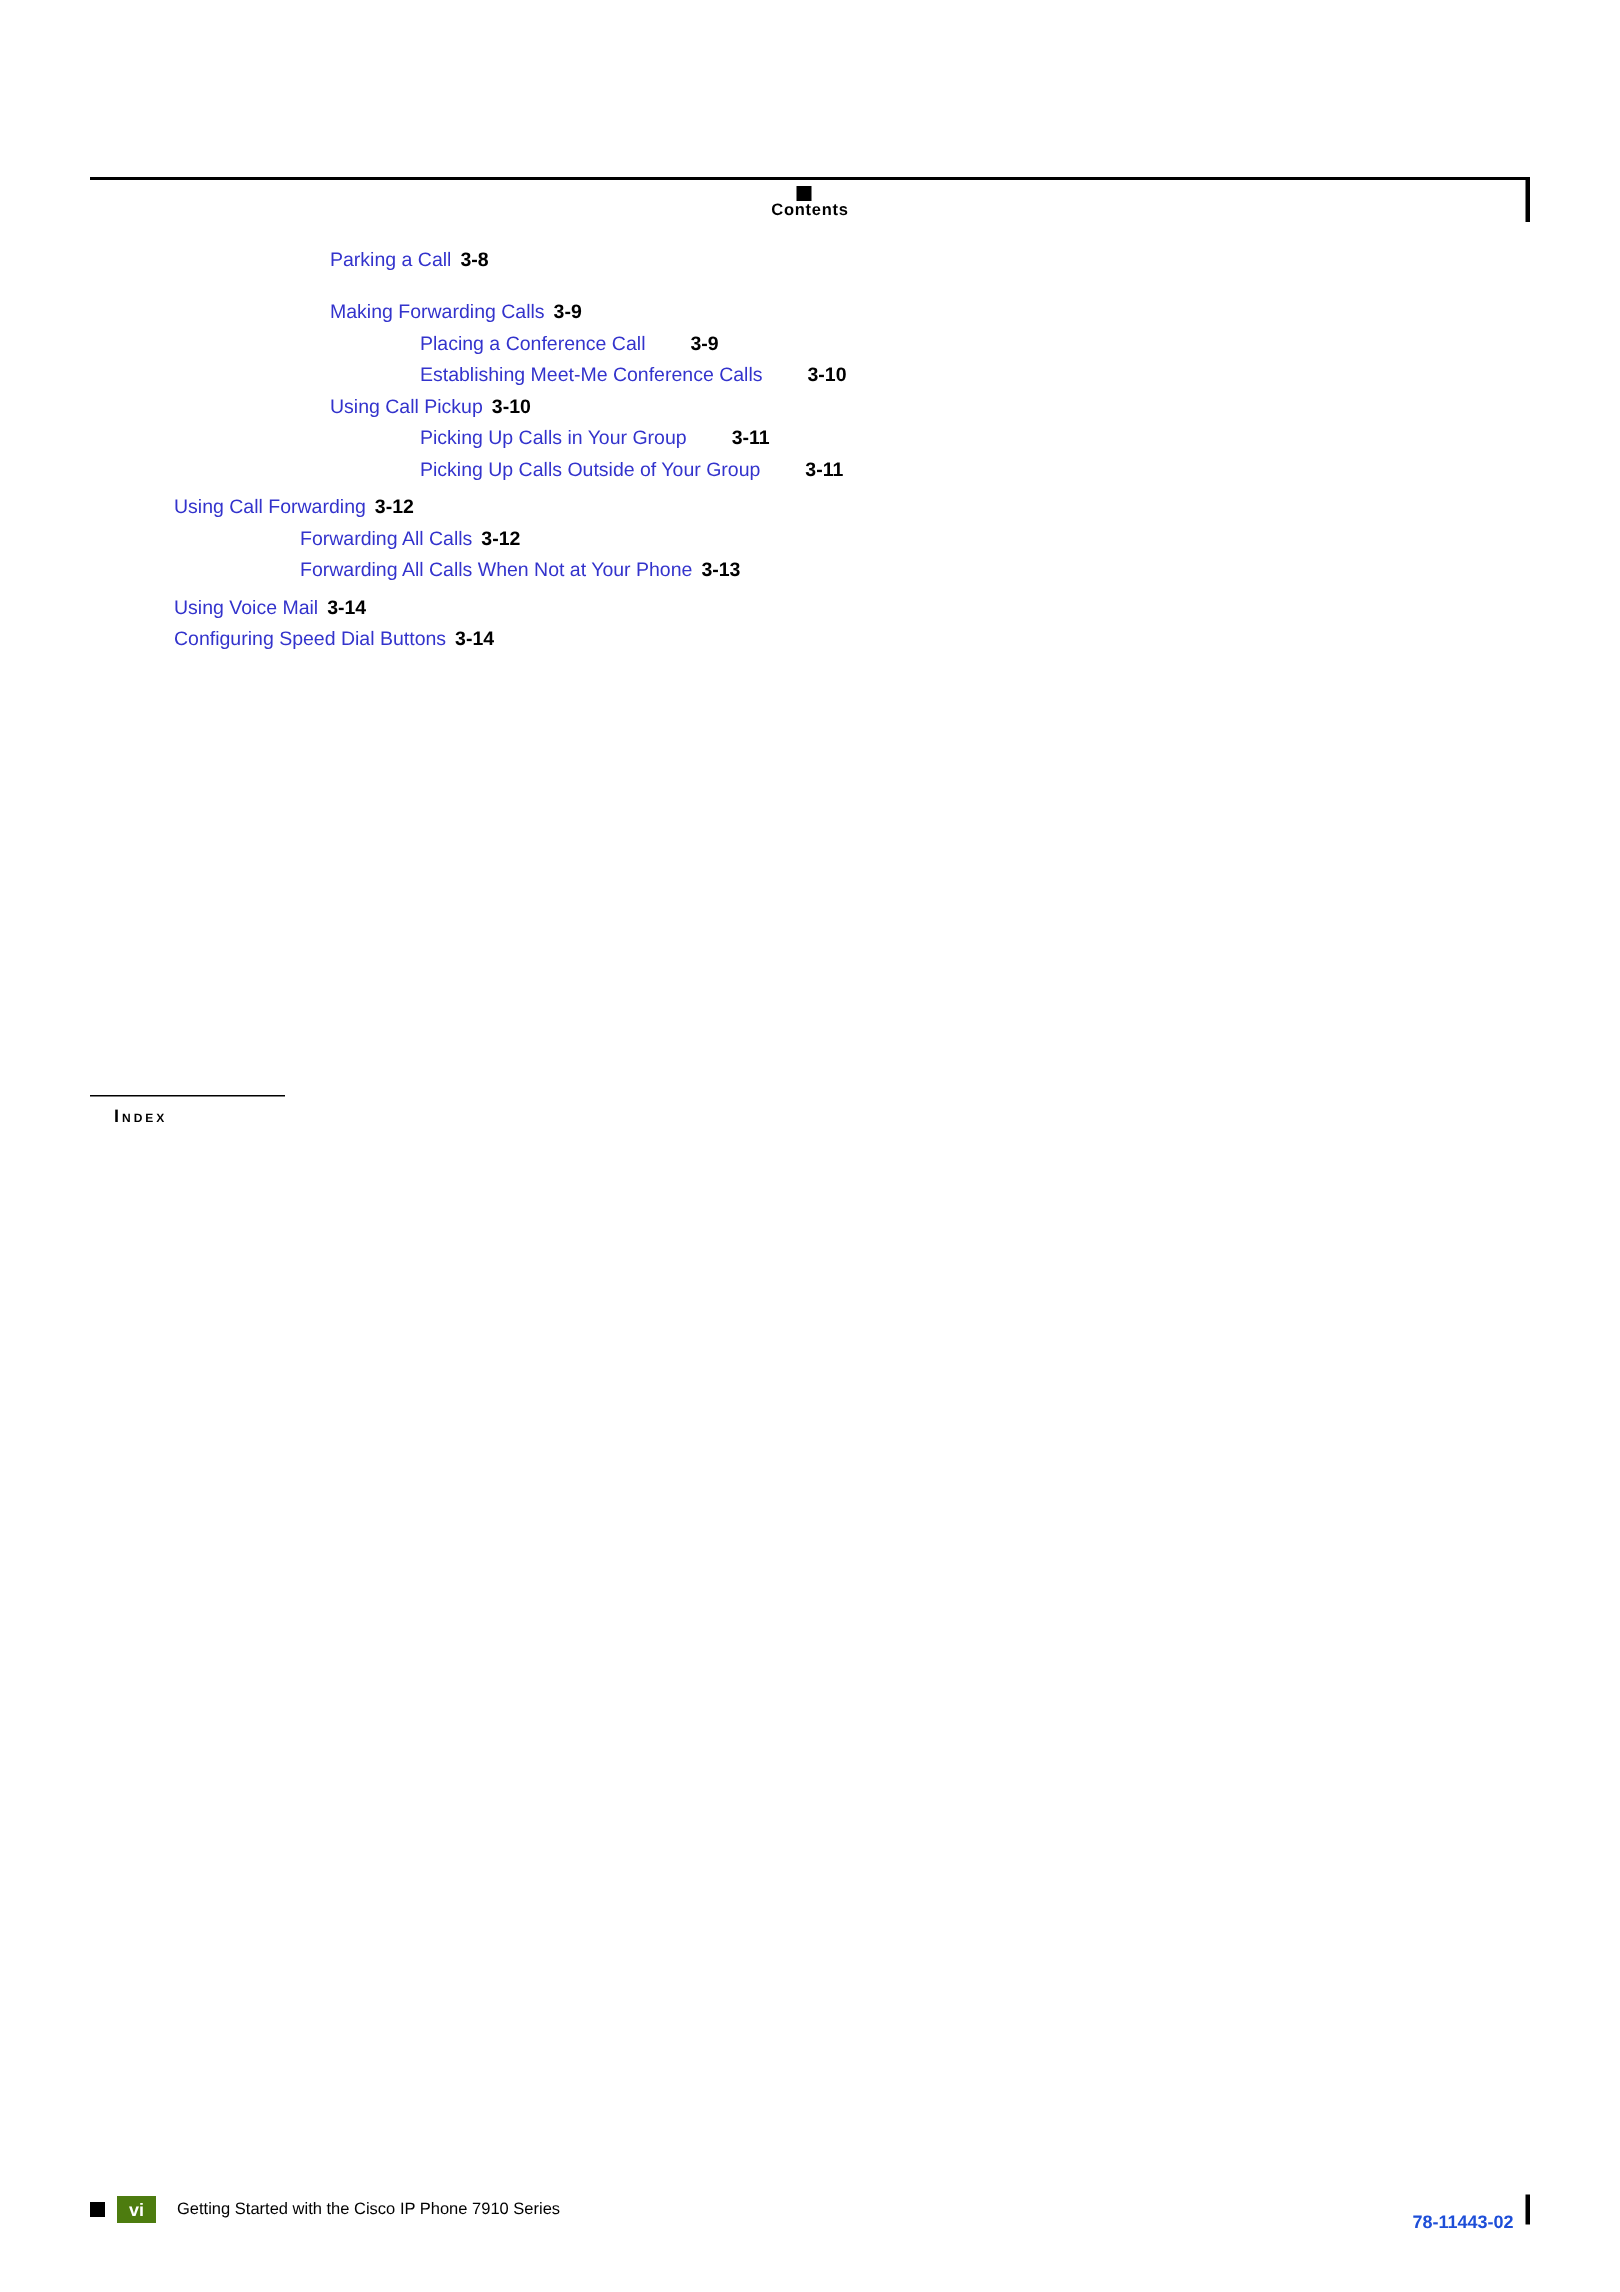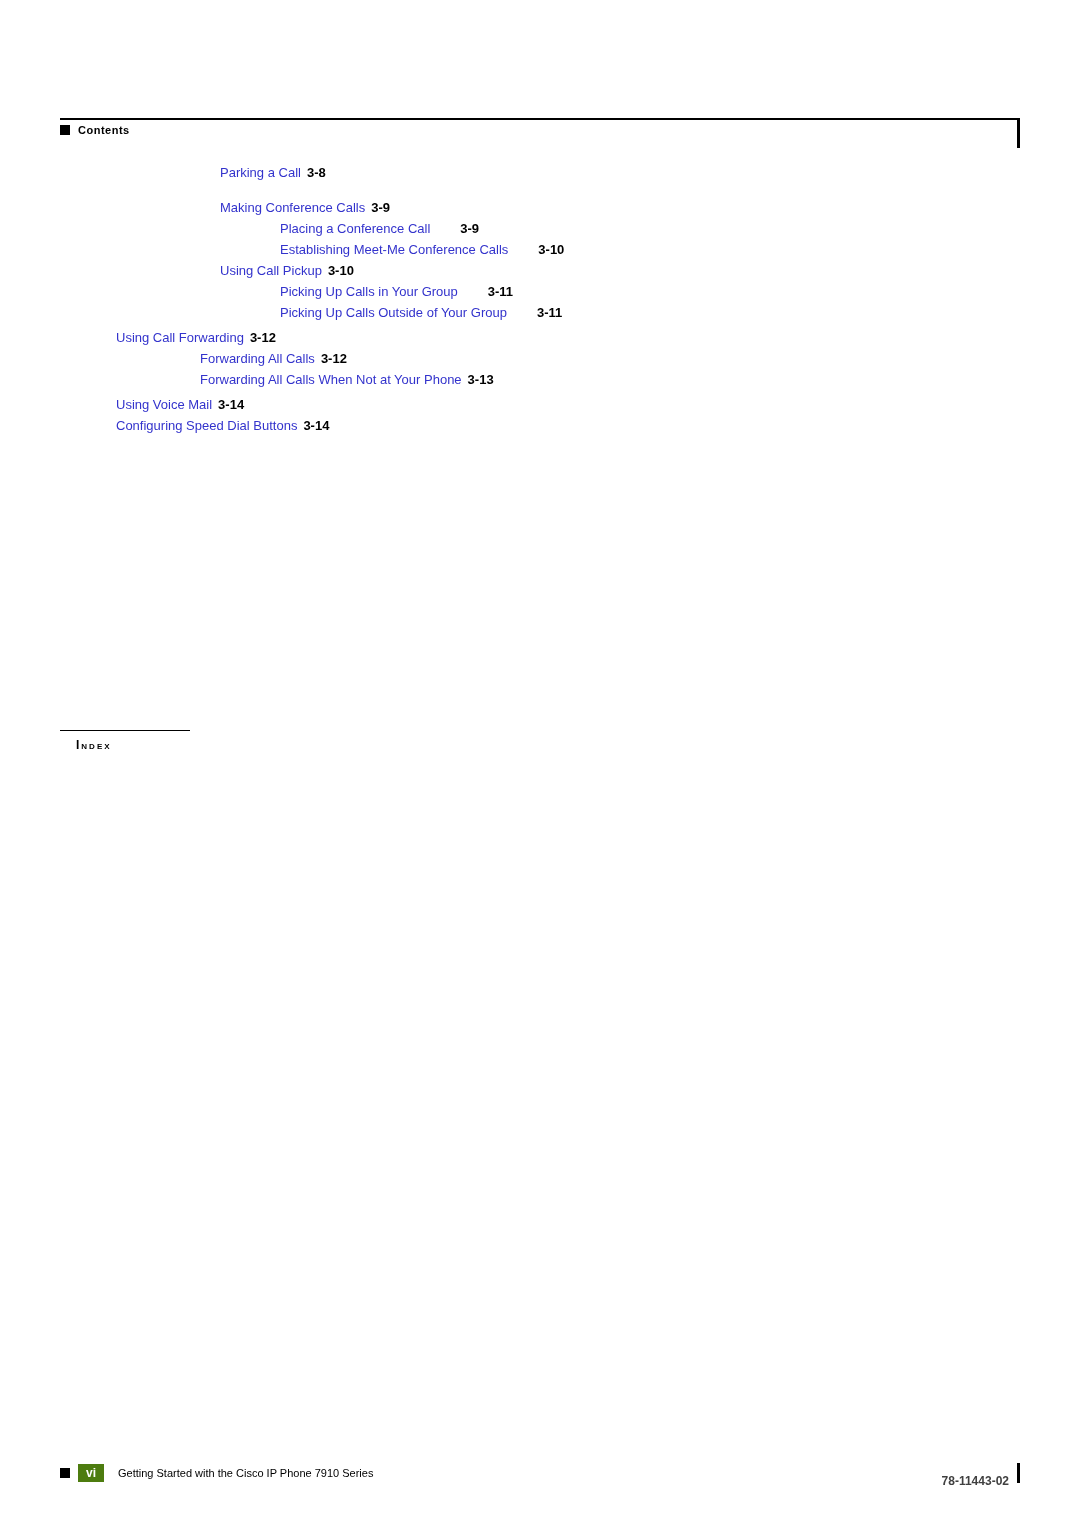--- a/index.html
+++ b/index.html
@@ -20,20 +20,21 @@
     
     .header-bar {
       position: absolute;
       top: 118px;
       left: 60px;
       right: 60px;
       border-top: 2px solid #000000;
       display: flex;
       align-items: center;
       padding-top: 4px;
+      flex-direction: column;
     }
 
     .header-square {
       width: 10px;
       height: 10px;
       background: #000000;
       margin-right: 8px;
       flex-shrink: 0;
     }
 
@@ -155,21 +156,21 @@
 
     .footer-right {
       display: flex;
       align-items: center;
       margin-right: 60px;
       gap: 4px;
     }
 
     .footer-doc-num {
       font-size: 12px;
-      color: #404040;
+      color: #1d4ed8;
       font-weight: bold;
       margin-top: 17px;
     }
 
     .footer-right-bar {
       width: 3px;
       height: 20px;
       background: #000000;
       margin-left: 4px;
     }
@@ -185,21 +186,21 @@
 <div class="right-bar"></div>
 
 <div class="toc-container">
 
   <div class="toc-entry indent-1" style="margin-bottom:20px;">
     <a class="toc-link">Parking a Call</a>
     <span class="toc-number">3-8</span>
   </div>
 
   <div class="toc-entry indent-1" style="margin-bottom:6px;">
-    <a class="toc-link">Making Conference Calls</a>
+    <a class="toc-link">Making Forwarding Calls</a>
     <span class="toc-number">3-9</span>
   </div>
 
   <div class="toc-entry indent-2" style="margin-bottom:6px;">
     <a class="toc-link">Placing a Conference Call</a>
     <span class="toc-number">3-9</span>
   </div>
 
   <div class="toc-entry indent-2" style="margin-bottom:6px;">
     <a class="toc-link">Establishing Meet-Me Conference Calls</a>

